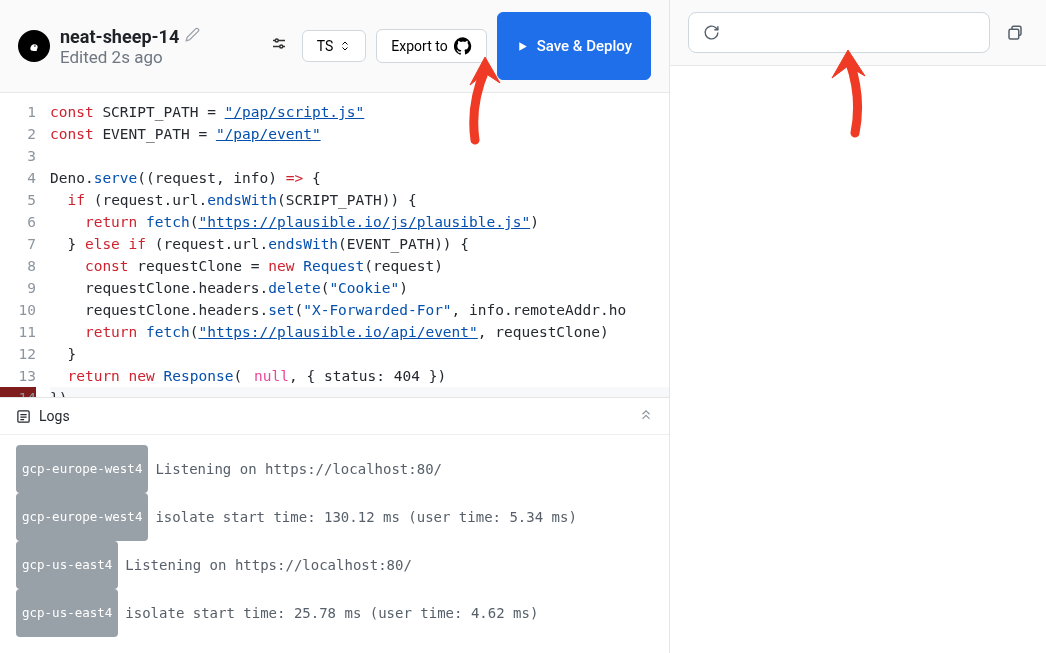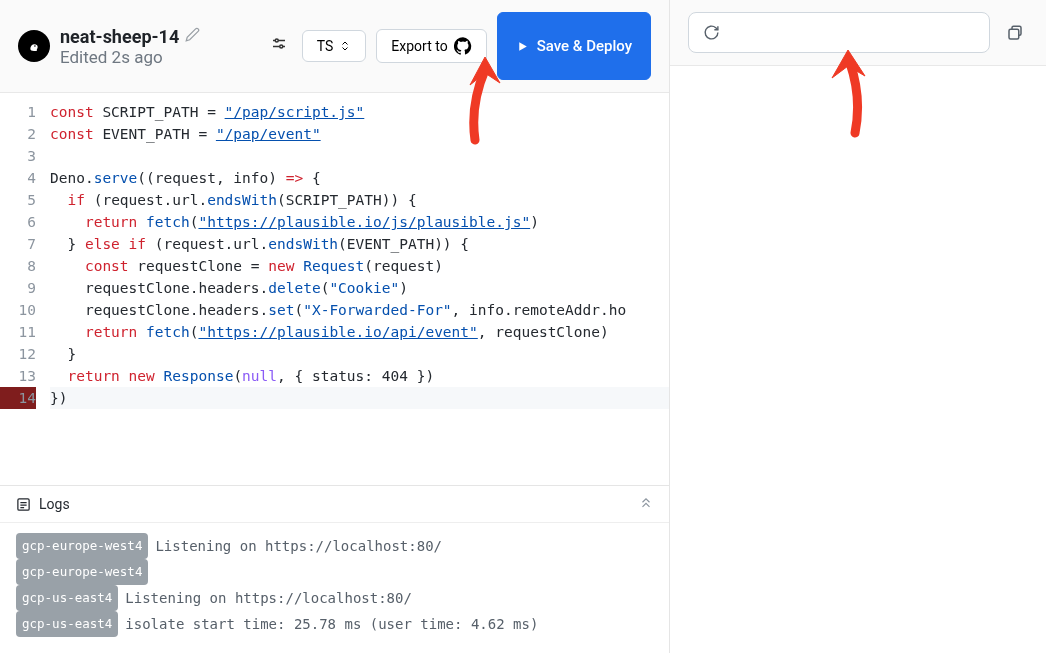--- a/index.html
+++ b/index.html
@@ -88,21 +88,21 @@
     padding-right: 14px;
     color: #8c959f;
     user-select: none;
   }
   .code { flex: 1; white-space: pre; overflow: hidden; color: #24292f; }
   .line.hl { background: #f6f8fa; }
   .tok-kw { color: #cf222e; }
   .tok-str { color: #0550ae; text-decoration: underline; }
   .tok-str-nou { color: #0550ae; }
   .tok-fn { color: #0550ae; }
-  .tok-null { color: #8b5cf6; }
+  .tok-null { color: #ec4899; margin-left: 12px; }
 
   
   .logs {
     border-top: 1px solid #e5e5e5;
     background: #fff;
   }
   .logs-header {
     display: flex;
     align-items: center;
     padding: 10px 16px;
@@ -117,21 +117,21 @@
     font-family: ui-monospace, SFMono-Regular, Menlo, Consolas, monospace;
     font-size: 14px;
     line-height: 24px;
     color: #57606a;
   }
   .log-line { display: flex; align-items: center; gap: 7px; }
   .region-badge {
     background: #99a1a8;
     color: #fff;
     border-radius: 4px;
-    padding: 1px 6px;
+    padding: 12px 6px;
     font-size: 12.5px;
   }
 
   
   .topbar-right {
     display: flex;
     align-items: center;
     padding: 12px 18px;
     gap: 12px;
     border-bottom: 1px solid #e8e8e8;
@@ -257,20 +257,21 @@
             <polyline points="6 17 12 11 18 17"></polyline>
           </svg>
       </div>
       <div class="logs-body" id="logs-body">
           <div class="log-line">
             <span class="region-badge">gcp-europe-west4</span>
             <span>Listening on https://localhost:80/</span>
           </div>
           <div class="log-line">
             <span class="region-badge">gcp-europe-west4</span>
+            <span>isolate start time: 130.12 ms (user time: 5.34 ms)</span>
           </div>
           <div class="log-line">
             <span class="region-badge">gcp-us-east4</span>
             <span>Listening on https://localhost:80/</span>
           </div>
           <div class="log-line">
             <span class="region-badge">gcp-us-east4</span>
             <span>isolate start time: 25.78 ms (user time: 4.62 ms)</span>
           </div>
         </div>

